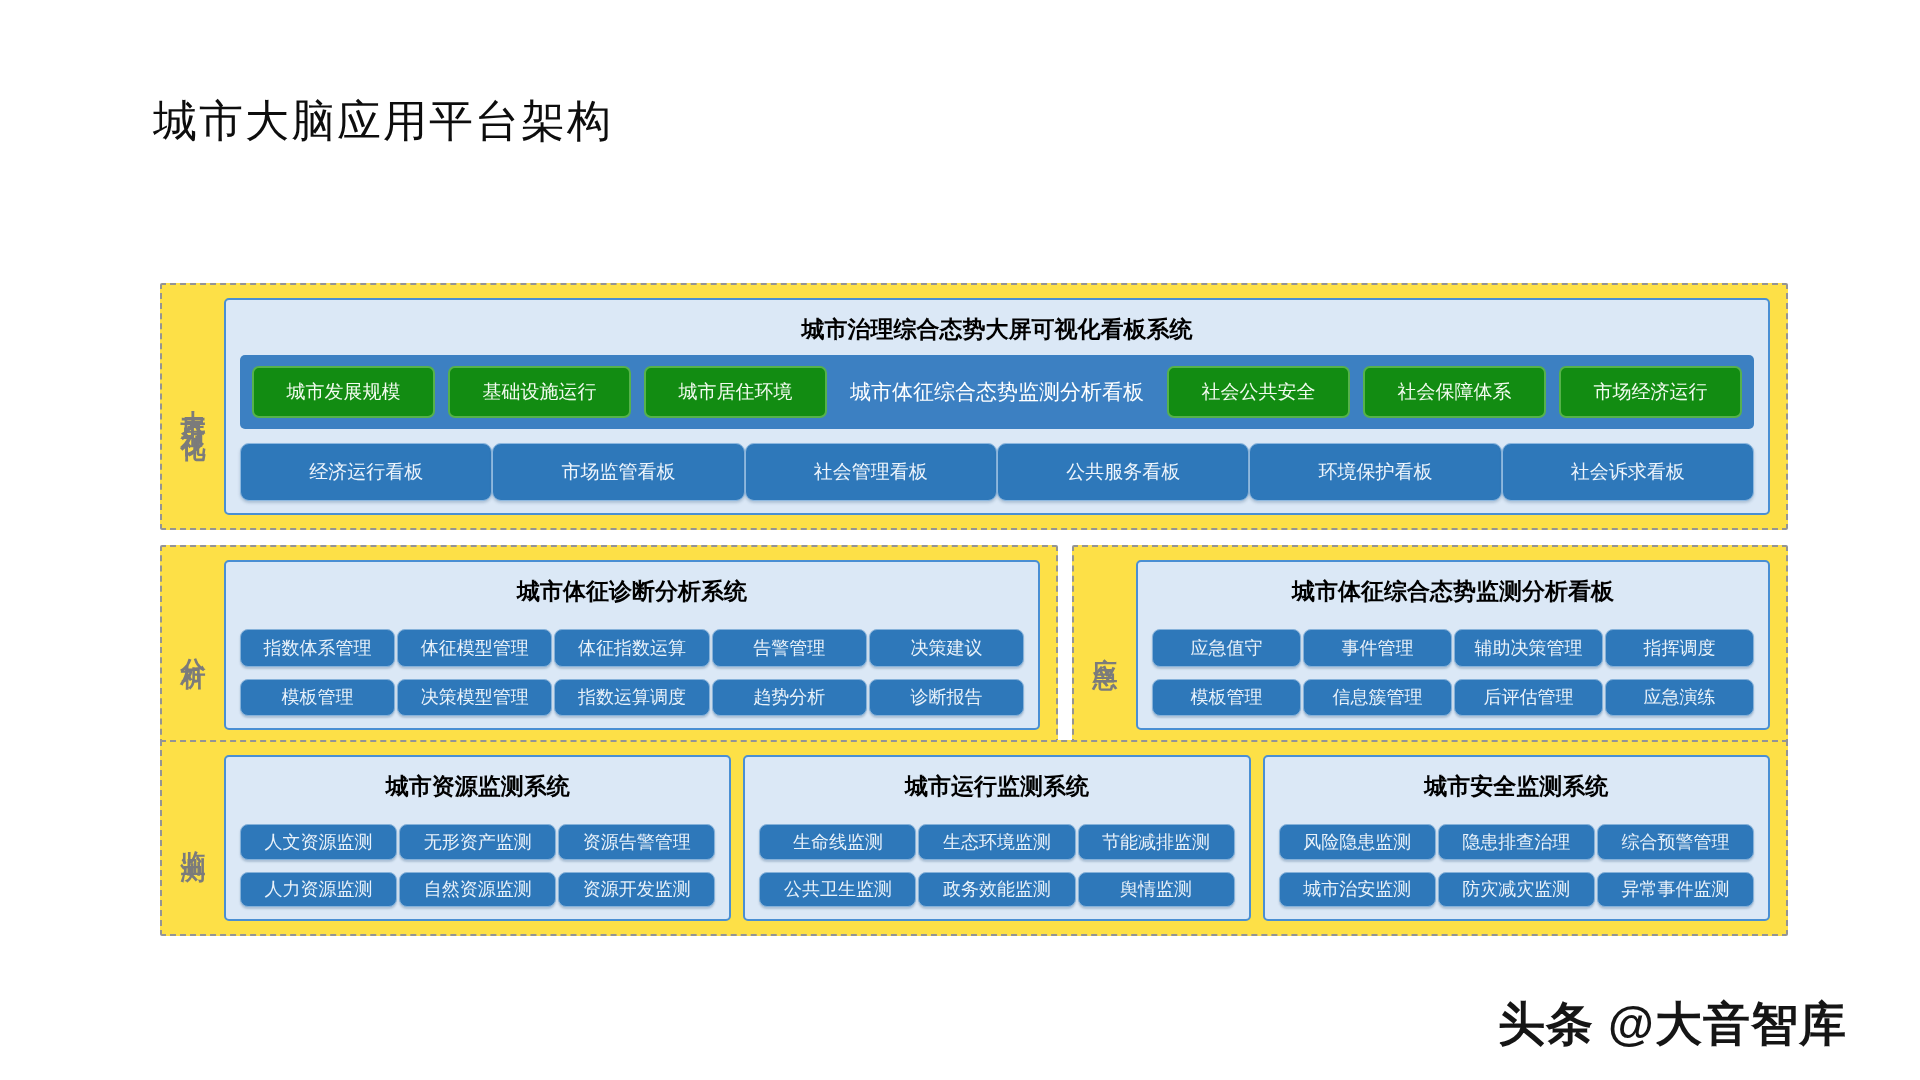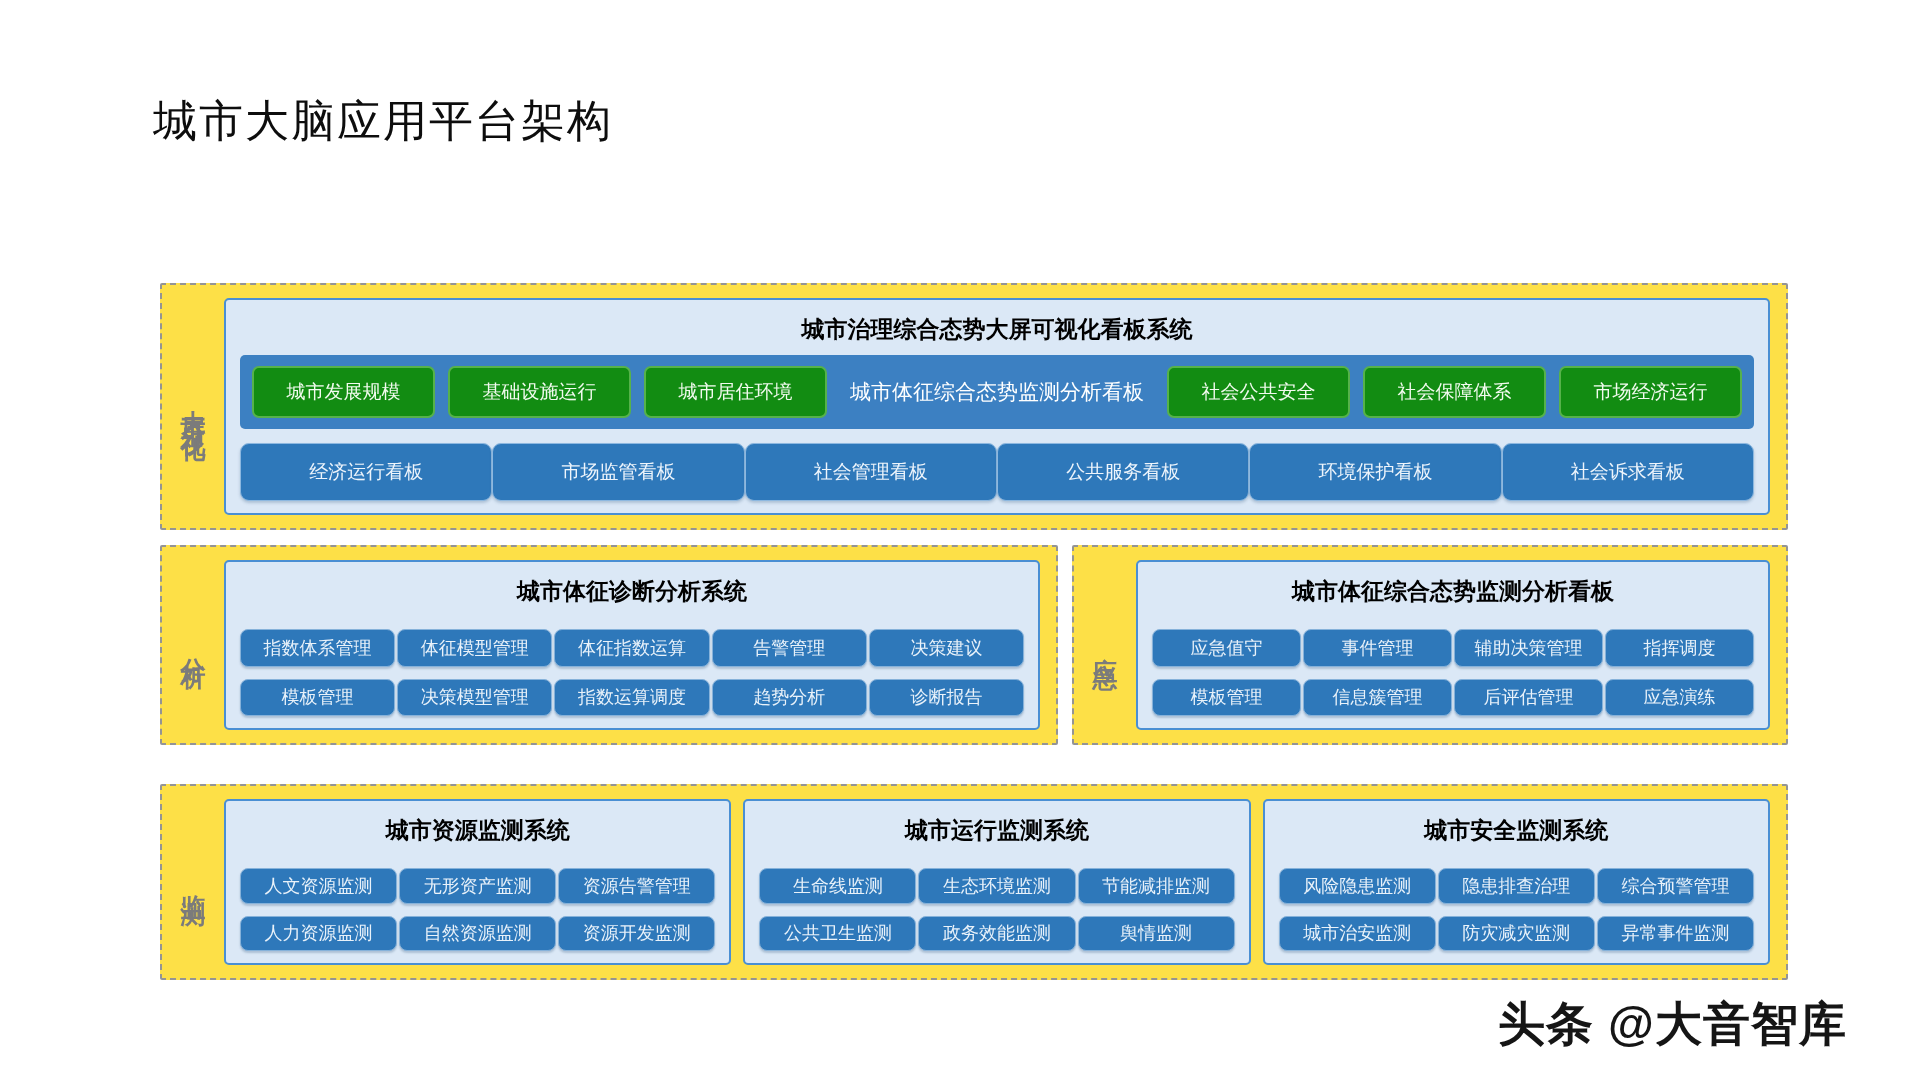--- a/index.html
+++ b/index.html
@@ -137,21 +137,21 @@
     </div>
     <div class="btn-row">
       <div class="btn">模板管理</div>
       <div class="btn">信息簇管理</div>
       <div class="btn">后评估管理</div>
       <div class="btn">应急演练</div>
     </div>
   </div>
 </section>
 
-<section class="group" style="left:160px;top:784px;width:1628px;height:196px;">
+<section class="group" style="left:160px;top:740px;width:1628px;height:196px;">
   <div class="side-label">
     <span>监测</span>
   </div>
   <div class="monitor-wrap">
 
     <div class="panel">
       <div class="panel-title">城市资源监测系统</div>
       <div class="btn-row">
         <div class="btn">人文资源监测</div>
         <div class="btn">无形资产监测</div>

